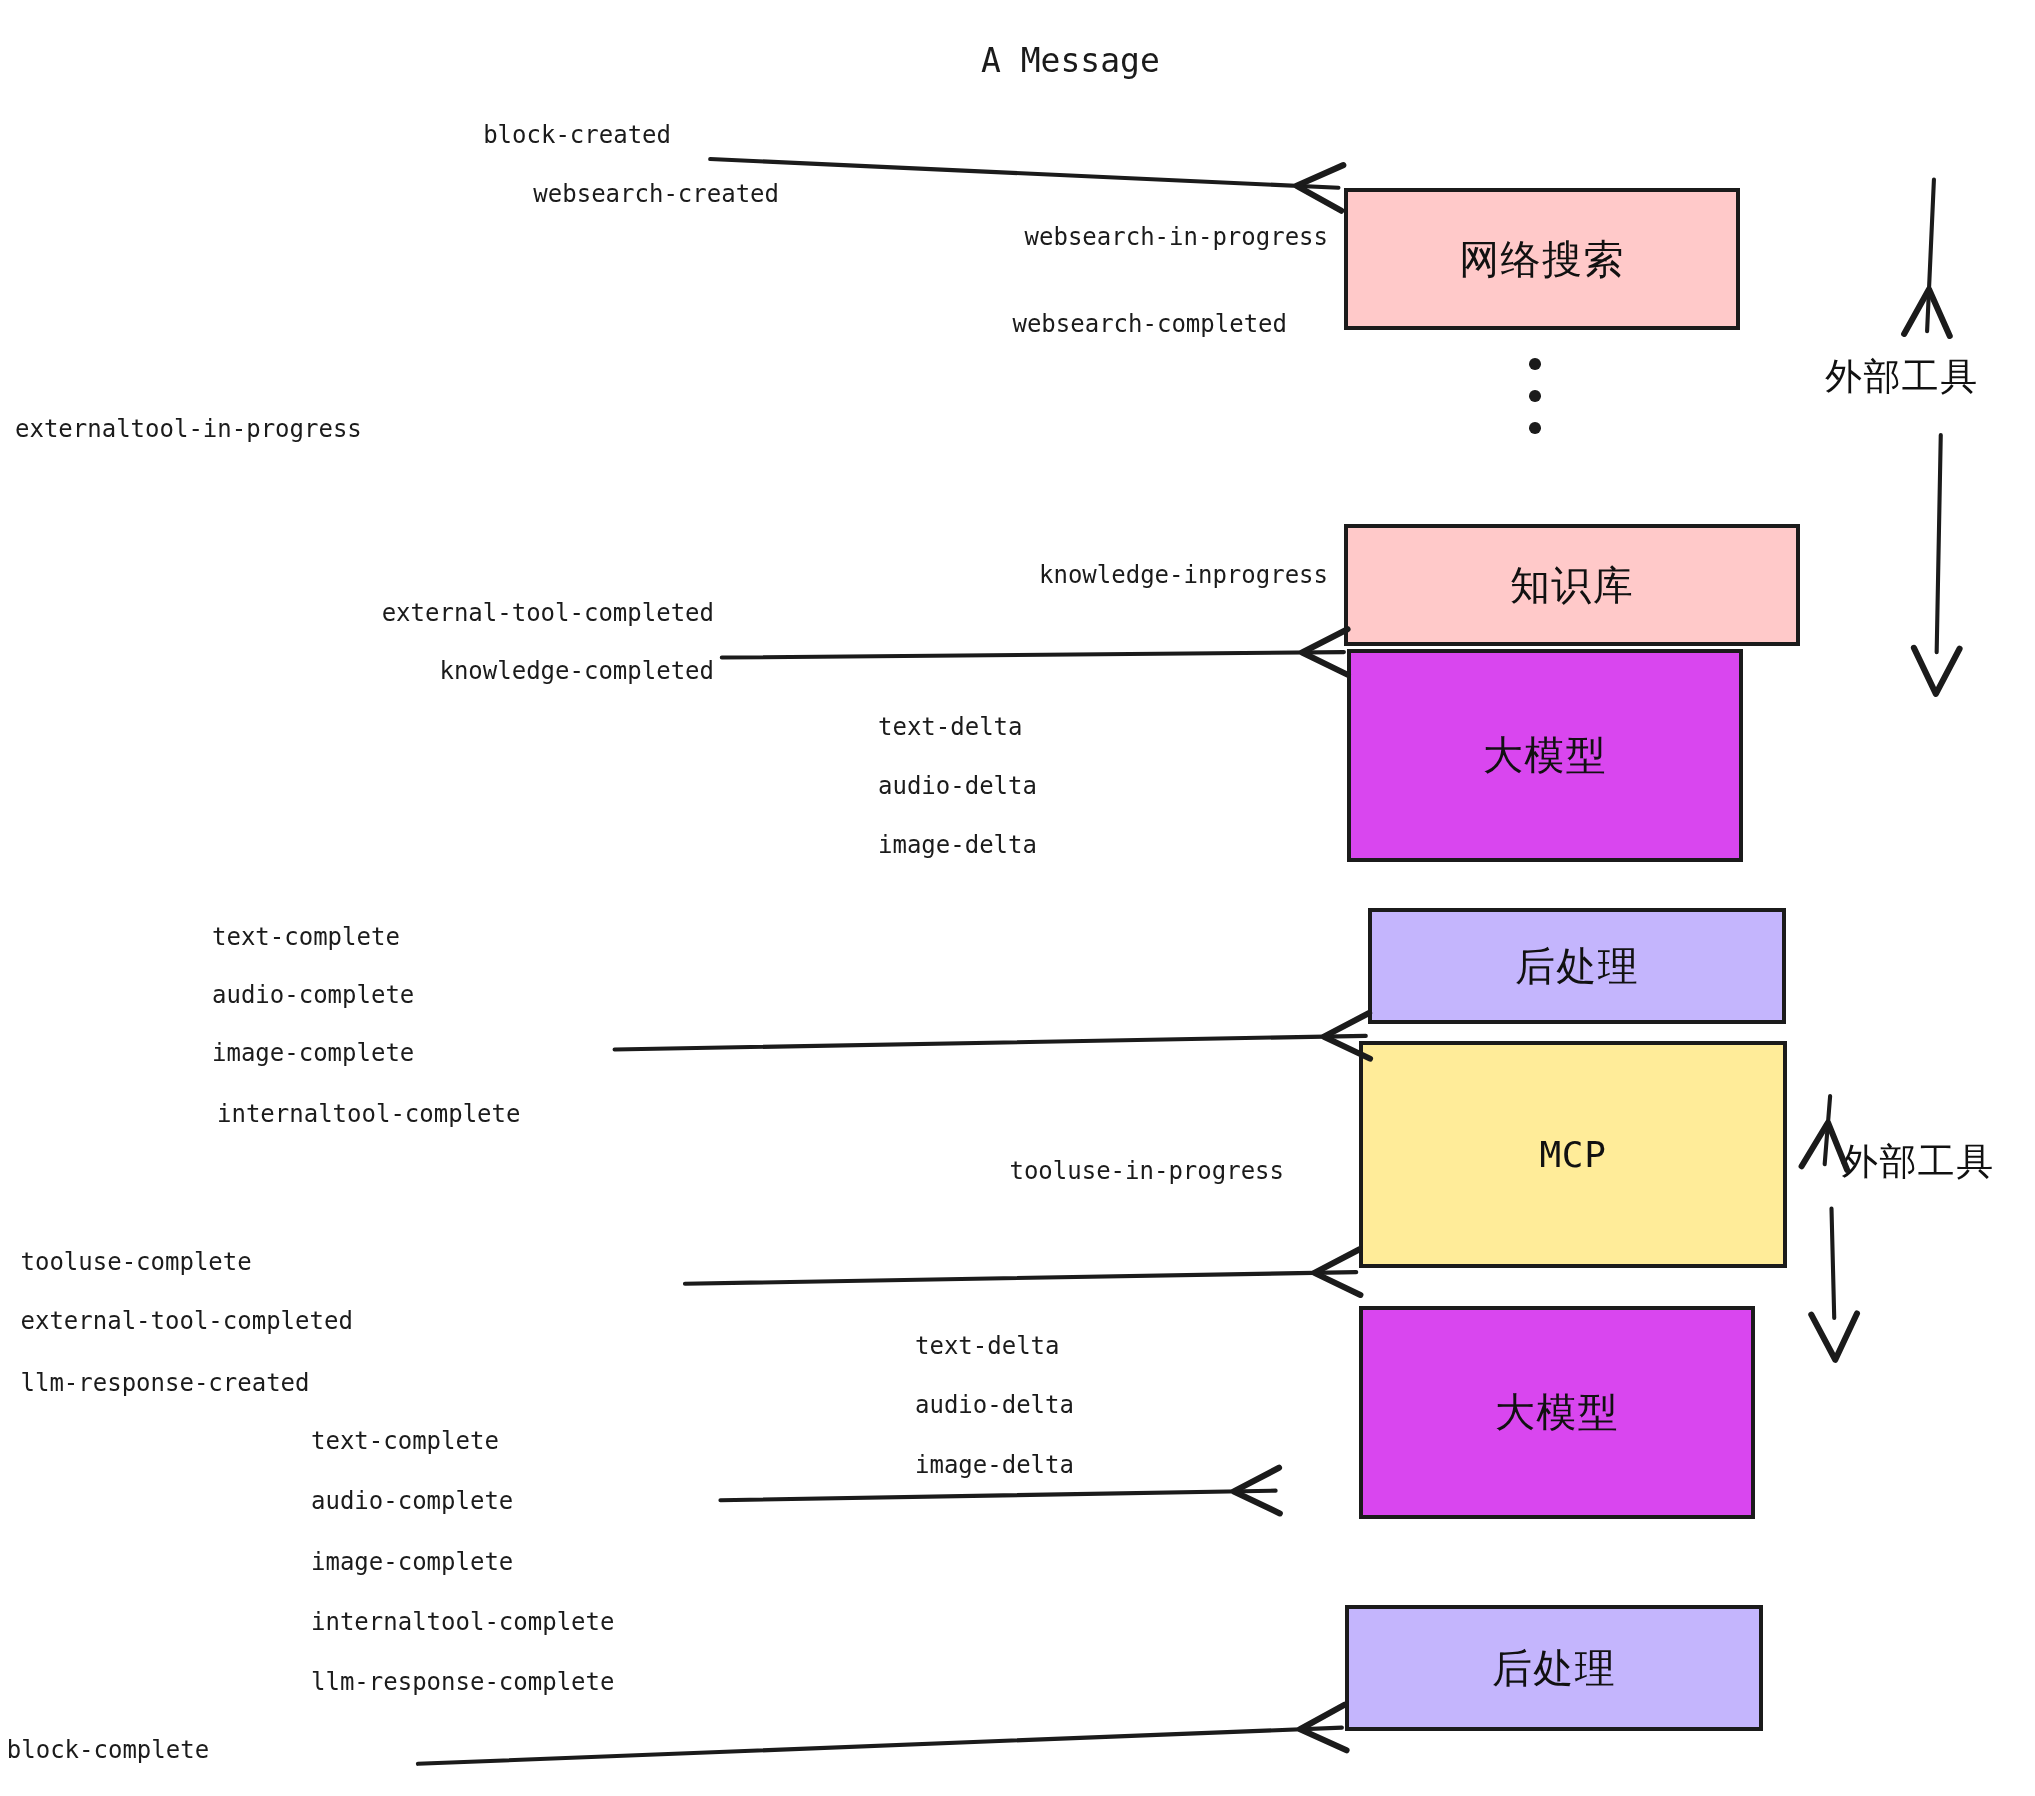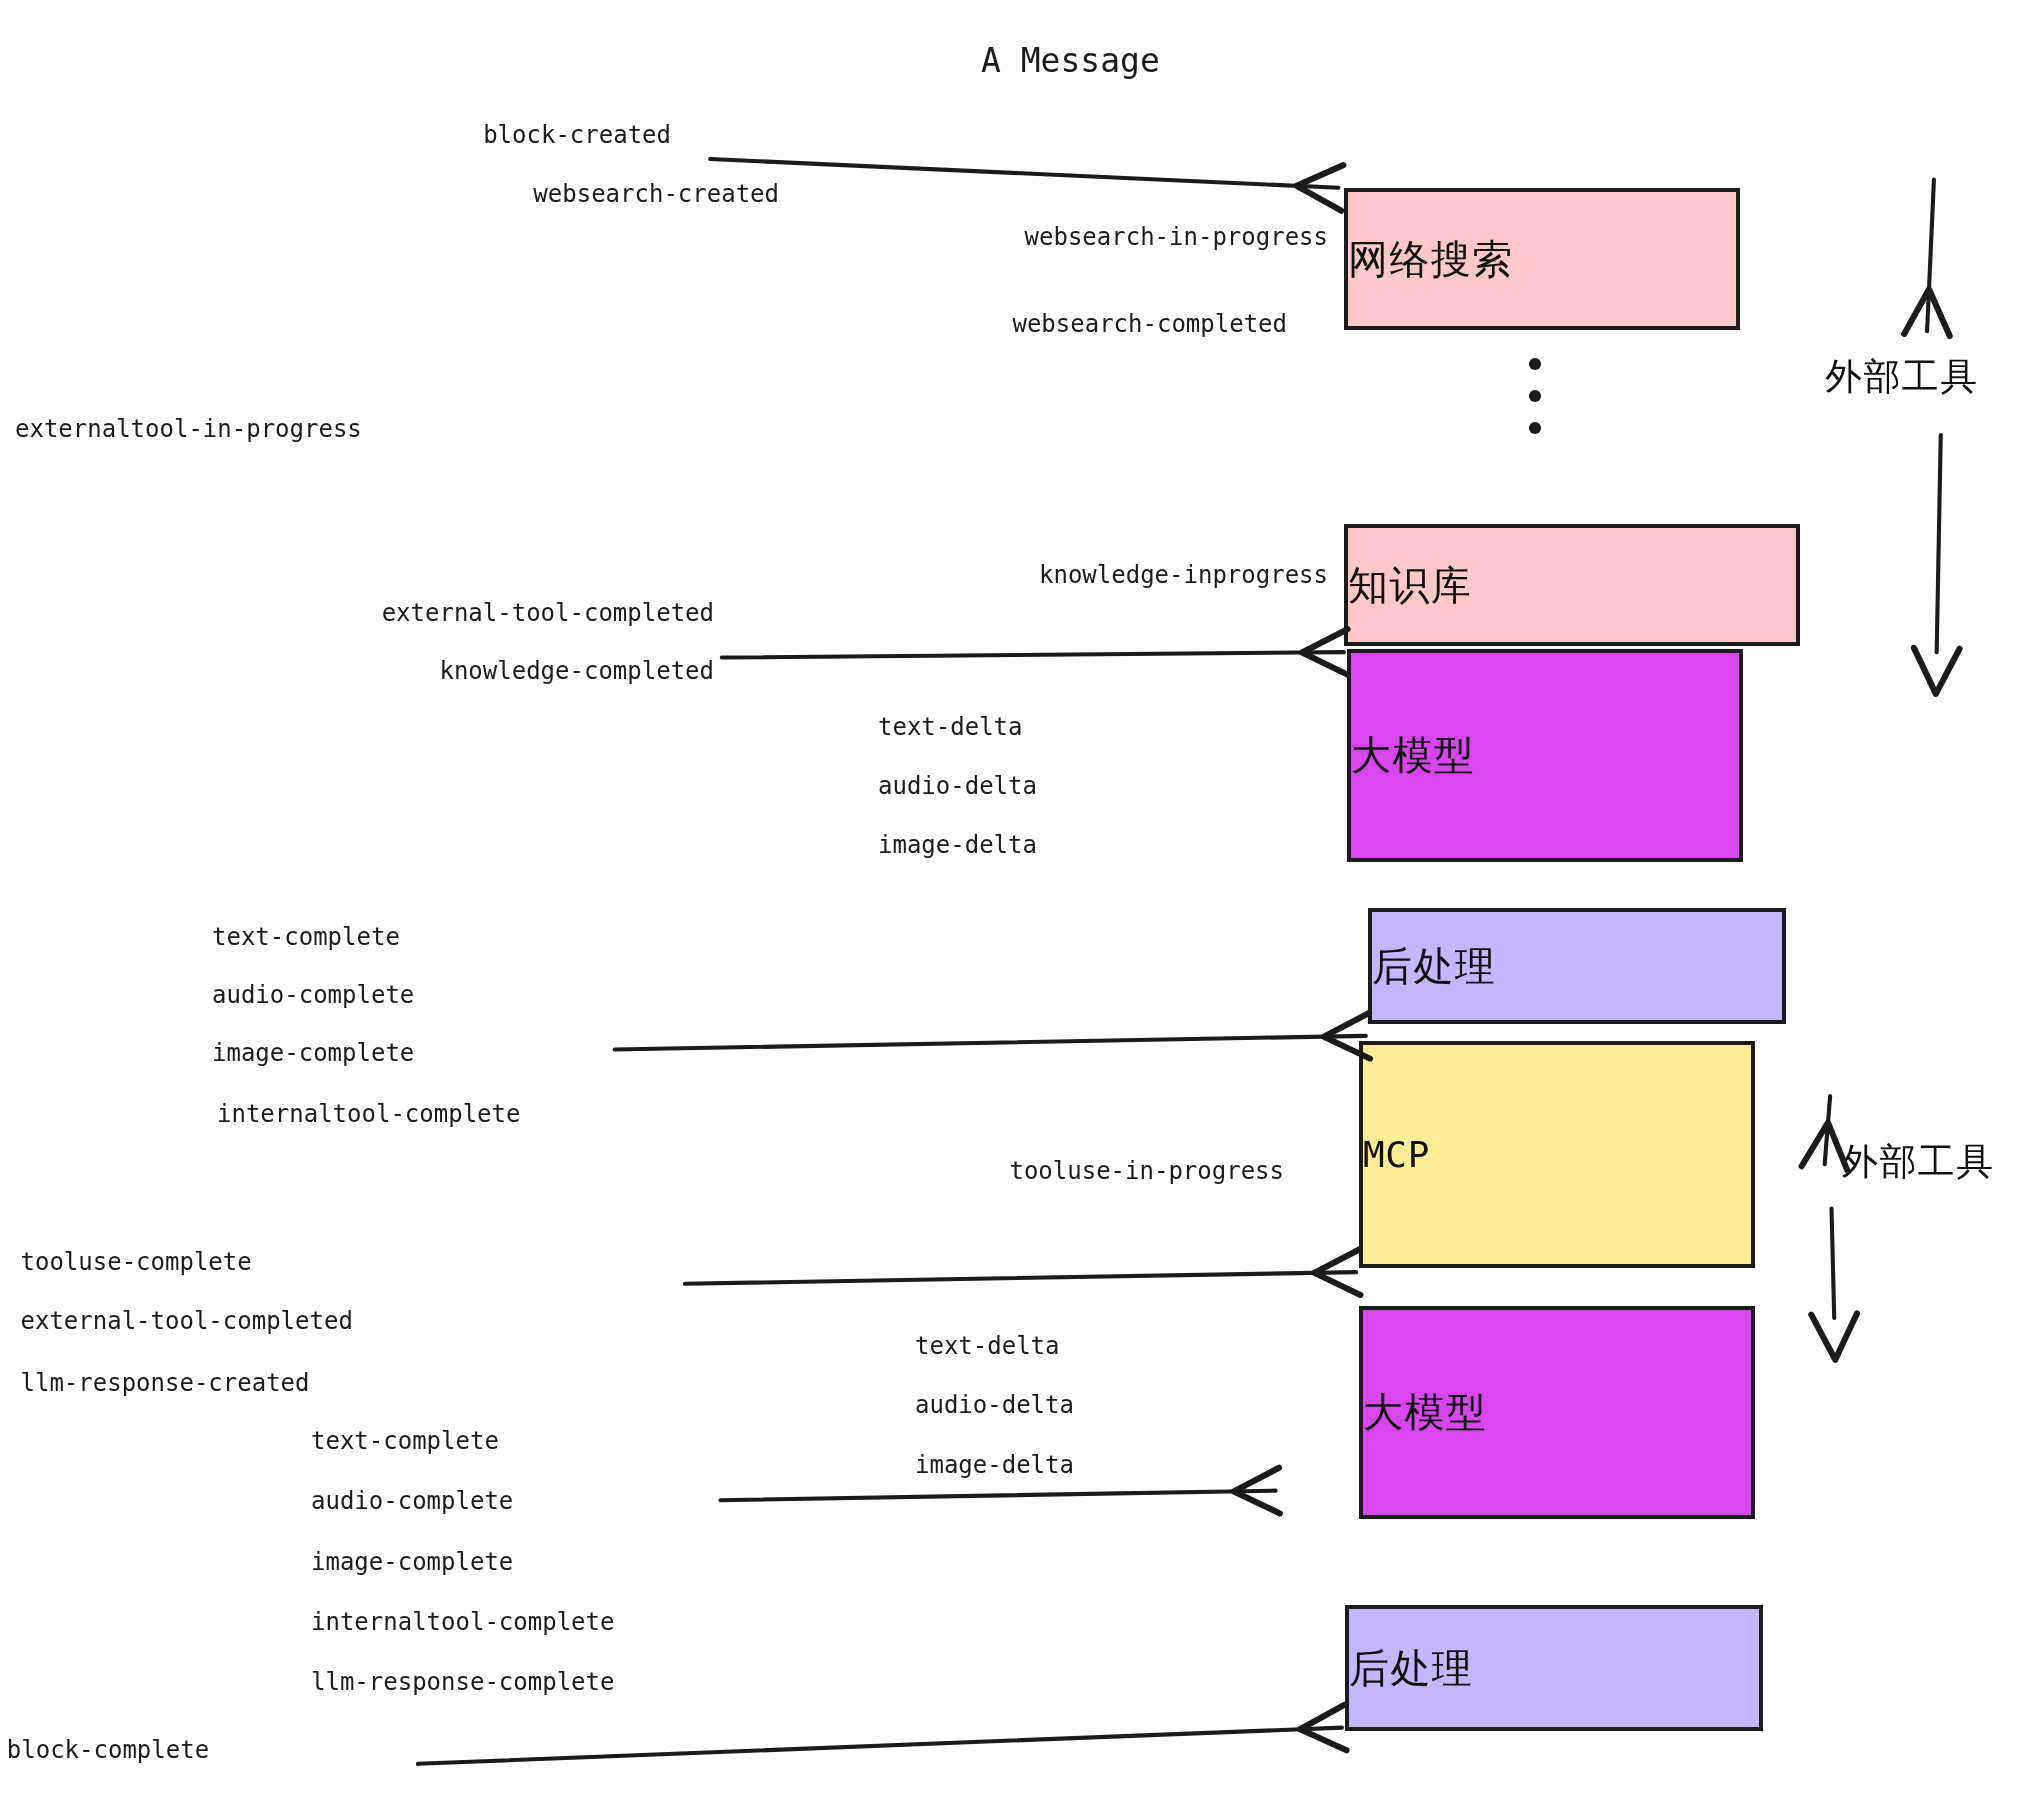--- a/index.html
+++ b/index.html
@@ -30,21 +30,21 @@
     color:#1b1b1b;
   }
 
   
   .box{
     position:absolute;
     box-sizing:border-box;
     border:4.8px solid #1b1b1b;
     display:flex;
     align-items:center;
-    justify-content:flex-start;
+    justify-content:center;
     font-family:"DejaVu Sans","Liberation Sans",sans-serif;
     font-size:40px;
     color:#111;
     letter-spacing:1.4px;
   }
   .box.pink{background:#ffc9c9;}
   .box.green{background:#d946ef;}
   .box.yellow{background:#ffec99;}
   .box.white{background:#c4b5fd;}
   .box.mcp{font-family:"DejaVu Sans Mono","Liberation Mono",monospace;font-size:36px;letter-spacing:0.7px;}
@@ -87,21 +87,21 @@
   </div>
 
   <div class="box green" style="left:1347px;top:632px;width:396px;height:213px;">
     <span>大模型</span>
   </div>
 
   <div class="box white" style="left:1368px;top:891px;width:418px;height:116px;">
     <span>后处理</span>
   </div>
 
-  <div class="box yellow mcp" style="left:1359px;top:1024px;width:396px;height:227px;">
+  <div class="box yellow mcp" style="left:1359px;top:1024px;width:428px;height:227px;">
     <span>MCP</span>
   </div>
 
   <div class="box green" style="left:1359px;top:1289px;width:396px;height:213px;">
     <span>大模型</span>
   </div>
 
   <div class="box white" style="left:1345px;top:1588px;width:418px;height:126px;">
     <span>后处理</span>
   </div>

